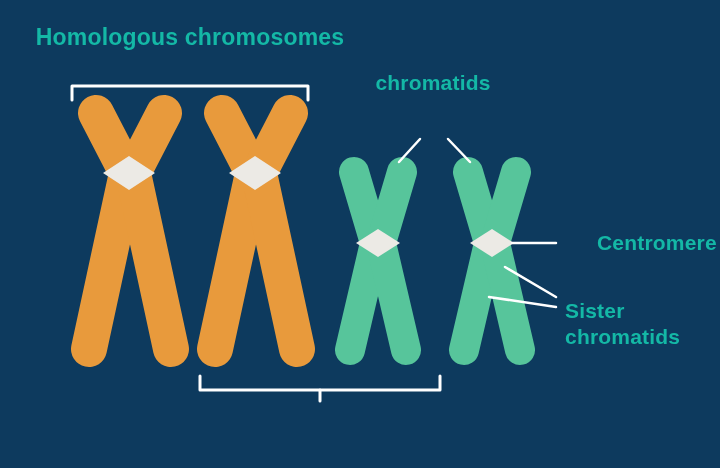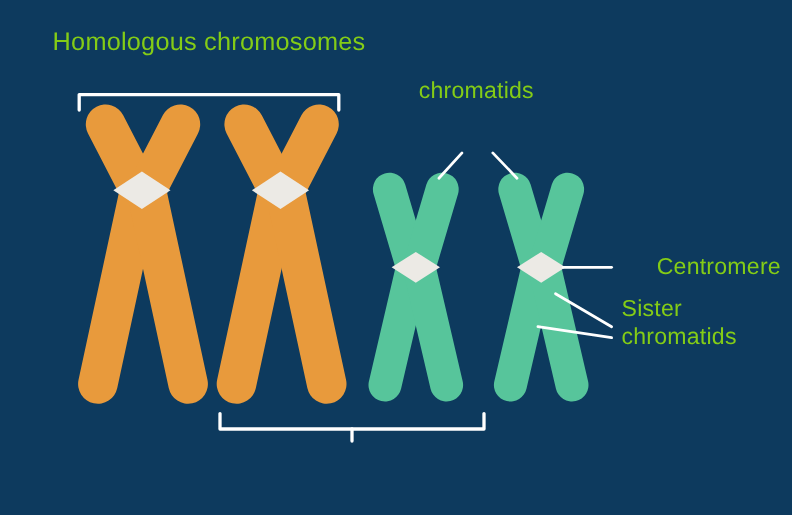--- a/index.html
+++ b/index.html
@@ -11,22 +11,22 @@
     font-family:"Liberation Sans", sans-serif;
   }
   .canvas svg{position:absolute;left:0;top:0;}
   .chromatid{fill:none;stroke-linecap:round;stroke-linejoin:round;}
   .thick{stroke-width:36;}
   .mid{stroke-width:30;}
   .bracket{fill:none;stroke-width:3;stroke-linecap:round;stroke-linejoin:round;}
   .pointer{fill:none;stroke-width:2.5;stroke-linecap:round;}
   .label{
     position:absolute;
-    color:#84cc16;
-    font-weight:400;
+    color:#14b8a6;
+    font-weight:700;
     font-size:23px;
     line-height:27px;
     letter-spacing:0.2px;
   }
   .label.small{font-size:21px;line-height:26px;}
   .center{text-align:center;}
 </style>
 </head>
 <body>
 
@@ -73,19 +73,19 @@
   </svg>
 
   <div class="label center" style="left:0px; top:24px; width:380px;">Homologous chromosomes</div>
 
   <div class="label small center" style="left:343px; top:70px; width:180px;">
     <div>chromatids</div>
   </div>
 
   <div class="label small" style="left:565px; top:230px;margin-left:32px;">Centromere</div>
 
-  <div class="label small" style="left:565px; top:268px;">
+  <div class="label small" style="left:565px; top:298px;">
     <div>Sister</div>
     <div>chromatids</div>
   </div>
 
 
 </div>
 
 </body></html>

